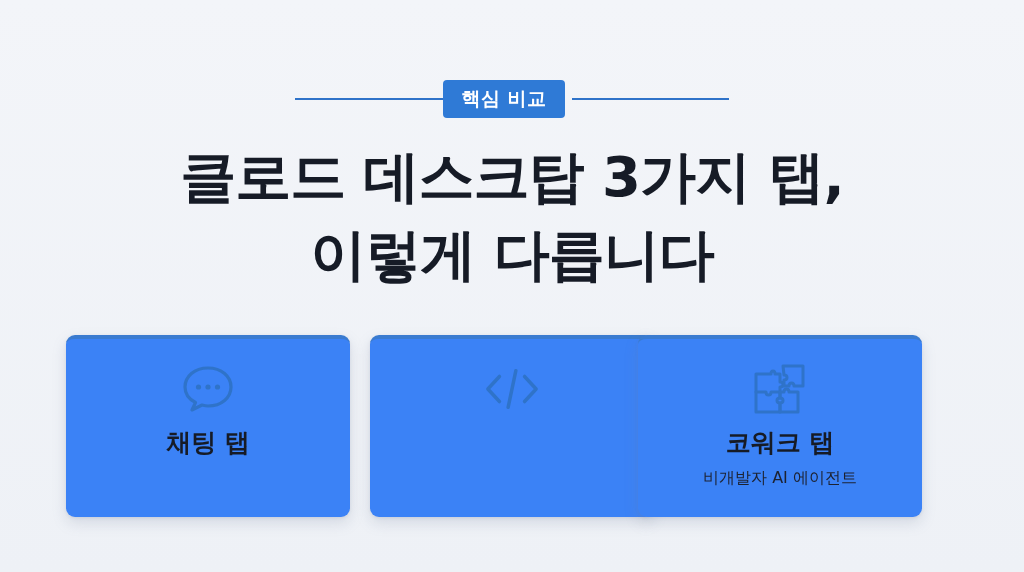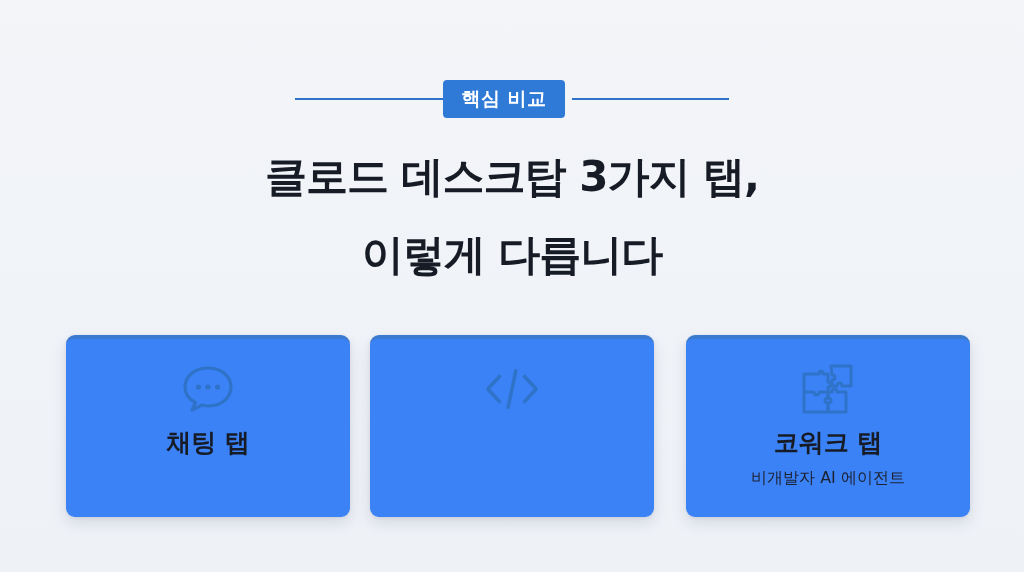--- a/index.html
+++ b/index.html
@@ -46,21 +46,21 @@
     letter-spacing: 0.5px;
   }
   .title {
     position: absolute;
     left: 0;
     top: 138px;
     width: 1024px;
     text-align: center;
     color: #161b26;
     font-weight: bold;
-    font-size: 42px;
+    font-size: 56px;
     line-height: 78px;
     letter-spacing: -1px;
   }
   .title .line { display: block; }
   .cards {
     position: absolute;
     top: 335px;
     left: 66px;
     width: 892px;
     height: 182px;
@@ -71,21 +71,21 @@
     width: 284px;
     height: 182px;
     background: #3b82f6;
     border-radius: 9px;
     border-top: 4px solid #3a7bd0;
     box-sizing: border-box;
     box-shadow: 0 6px 14px rgba(120, 130, 160, 0.22), 0 1px 3px rgba(120, 130, 160, 0.15);
   }
   .card.c1 { left: 0; }
   .card.c2 { left: 304px; }
-  .card.c3 { left: 620px; }
+  .card.c3 { left: 572px; }
   .card-icon {
     position: absolute;
     left: 50%;
     top: 22px;
     width: 56px;
     height: 56px;
     margin-left: -28px;
     display: flex;
     align-items: center;
     justify-content: center;

